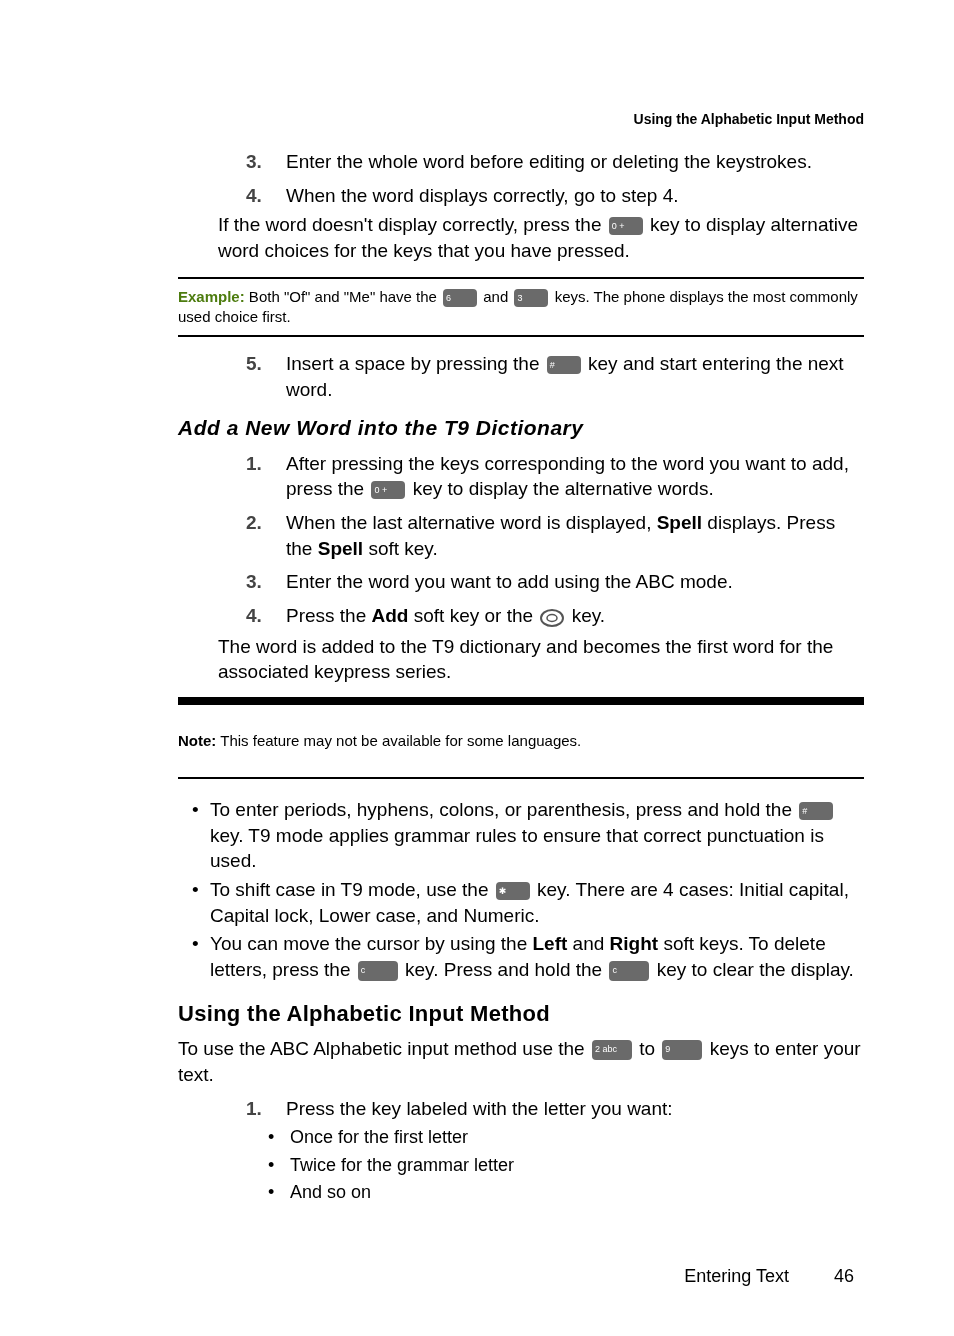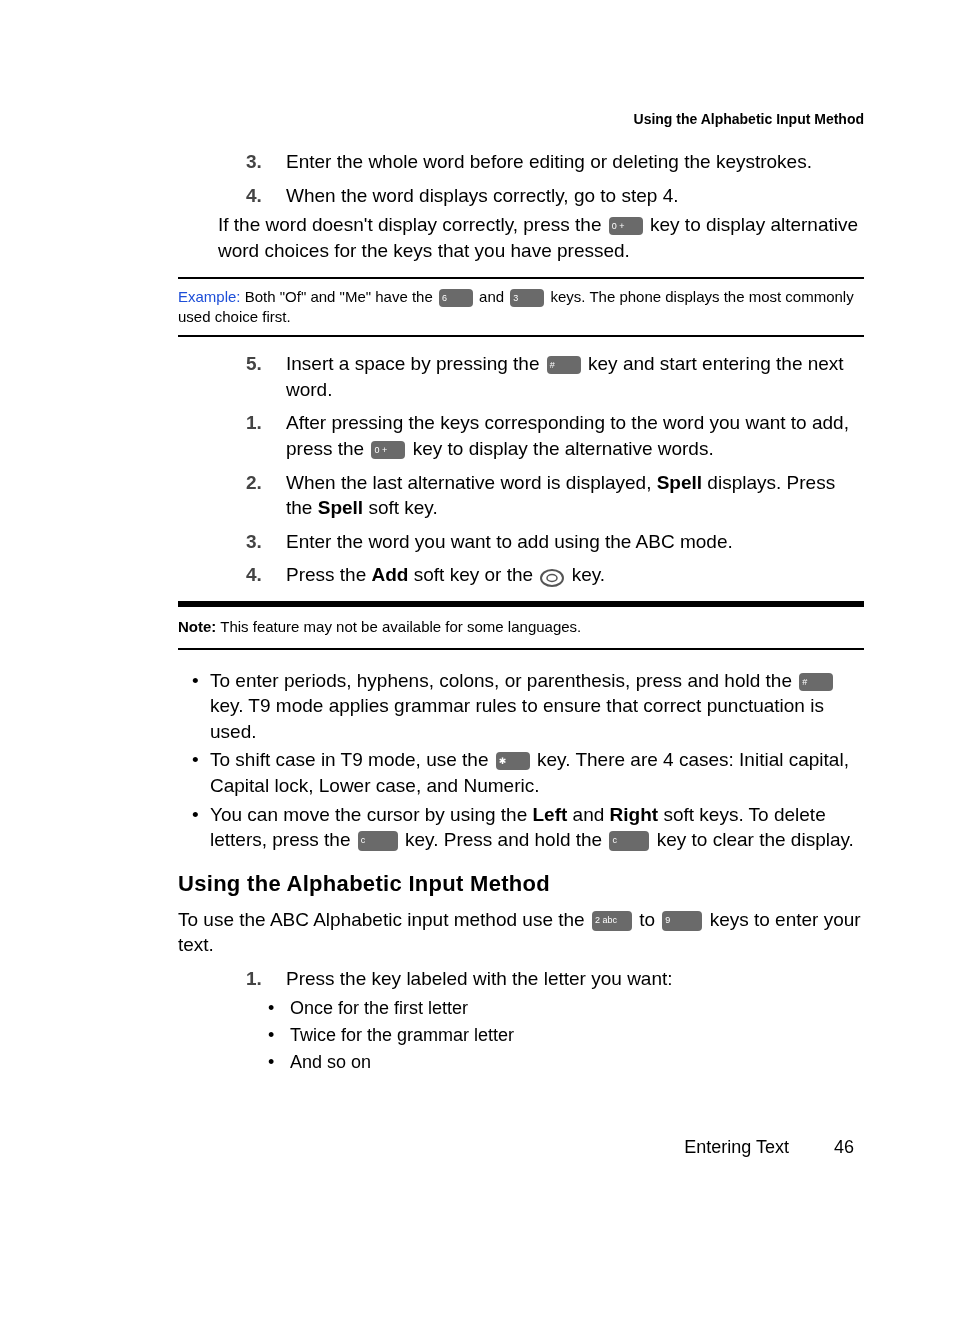--- a/index.html
+++ b/index.html
@@ -44,30 +44,30 @@
     }
     .example-block {
       border-top: 2px solid #000;
       border-bottom: 2px solid #000;
       padding: 8px 0;
       margin: 14px 0;
       font-size: 15px;
       line-height: 1.3;
     }
     .example-block .ex-label {
-      font-weight: normal;
-      color: #1d4ed8;
+      font-weight: bold;
+      color: #4d7c0f;
     }
     .example-indent {
       padding-left: 60px;
     }
     .note-block {
-      border-top: 6px solid #000000;
+      border-top: 8px solid #000000;
       border-bottom: 2px solid #000;
-      padding: 10px 0;
+      padding: 26px 0;
       margin: 12px 0 18px 0;
       font-size: 15px;
     }
     .note-block .note-label {
       font-weight: bold;
     }
     .subhead {
       font-family: "Arial Black", Arial, sans-serif;
       font-weight: 900;
       font-style: italic;
@@ -172,20 +172,21 @@
     <div class="example-indent"></div>
   </div>
 
   <div class="indent num-list">
     <div class="num">5.</div>
     <div class="content">
       <span>Insert a space by pressing the </span><span class="key-icon">#</span><span> key and start entering the next word.</span>
     </div>
   </div>
 
+  <div class="subhead">Add a New Word into the T9 Dictionary</div>
 
   <div class="indent num-list">
     <div class="num">1.</div>
     <div class="content">
       <span>After pressing the keys corresponding to the word you want to add, press the </span><span class="key-icon">0 +</span><span> key to display the alternative words.</span>
     </div>
   </div>
 
   <div class="indent num-list">
     <div class="num">2.</div>
@@ -202,20 +203,21 @@
   <div class="indent num-list">
     <div class="num">4.</div>
     <div class="content">
       <span>Press the </span><span class="bold">Add</span><span> soft key or the </span><span class="key-center"><svg width="24" height="20">
             <ellipse cx="12" cy="10" rx="11" ry="8" fill="none" stroke="#555" stroke-width="2"></ellipse>
             <ellipse cx="12" cy="10" rx="5" ry="3.5" fill="none" stroke="#555" stroke-width="1.5"></ellipse>
           </svg></span><span> key.</span>
     </div>
   </div>
 
+  <div class="indent continuation para">The word is added to the T9 dictionary and becomes the first word for the associated keypress series.</div>
 
   <div class="note-block">
     <span class="note-label">Note:</span><span> This feature may not be available for some languages.</span>
   </div>
 
   <div class="bullet-list">
     <div class="bullet-row">
       <div class="bullet-dot">•</div>
       <div class="bullet-content">
         <span>To enter periods, hyphens, colons, or parenthesis, press and hold the </span><span class="key-icon">#</span><span> key. T9 mode applies grammar rules to ensure that correct punctuation is used.</span>

